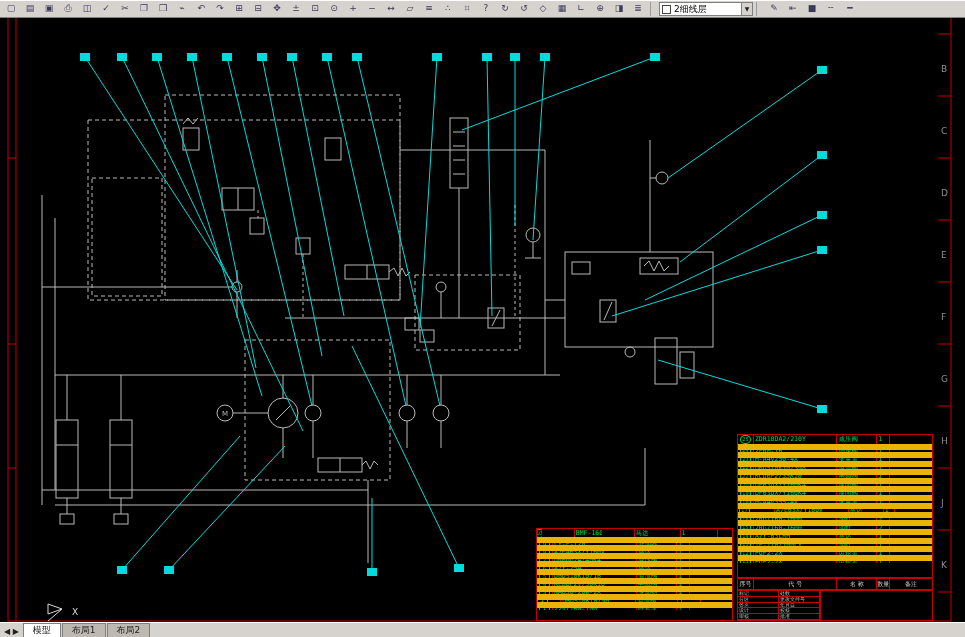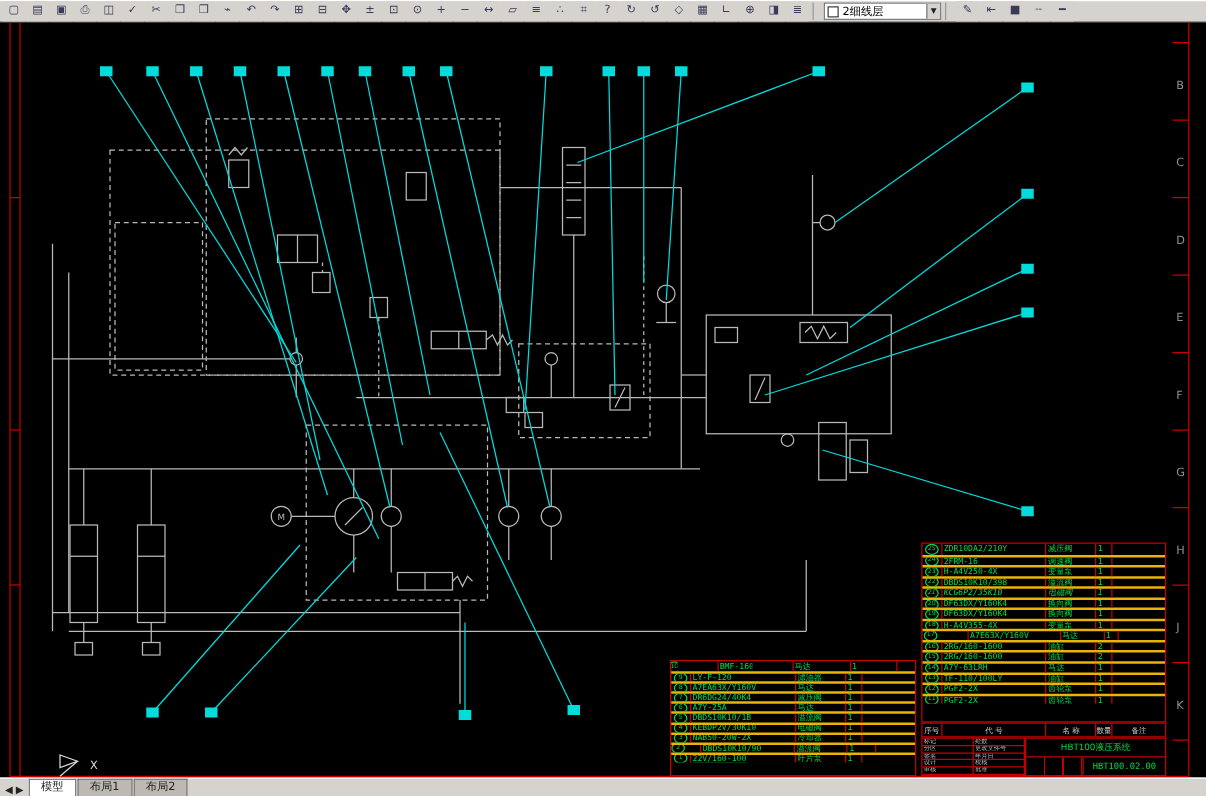--- a/index.html
+++ b/index.html
@@ -19,21 +19,21 @@
   .combo .arrow{margin-left:auto;width:10px;height:12px;background:#d6d3ce;border-left:1px solid #7f7f7f;
     font-size:6px;line-height:12px;text-align:center;color:#222;flex:0 0 auto;}
 
   
   .canvas{position:absolute;top:18px;left:0;width:965px;height:604px;background:#000;}
   .canvas svg{position:absolute;top:0;left:0;}
   .zone{position:absolute;left:941px;color:#8f8f8f;font-size:9px;line-height:9px;}
 
   
   .bomtable{position:absolute;border:1px solid #c40000;box-sizing:border-box;background:rgba(0,0,0,.2);}
-  .bomrow{display:flex;box-sizing:border-box;border-top:2px solid #eab308;}
+  .bomrow{display:flex;box-sizing:border-box;border-top:6px solid #eab308;}
   .bomrow:first-child{border-top:none;}
   .bc{box-sizing:border-box;border-left:1px solid #c40000;color:#00d94a;font-size:6.5px;line-height:1;
     display:flex;align-items:center;overflow:hidden;white-space:nowrap;padding-left:1px;}
   .bc:first-child{border-left:none;justify-content:center;padding-left:0;}
   .bc.code{font-family:"DejaVu Sans Mono",monospace;}
   .circ{display:inline-block;min-width:7px;height:7px;border:1px solid #00d94a;border-radius:50%;
     font-size:5px;line-height:7px;text-align:center;color:#00d94a;padding:0 1px;}
   .hdrstrip{position:absolute;border:1px solid #c40000;box-sizing:border-box;display:flex;}
   .hc{box-sizing:border-box;border-left:1px solid #c40000;color:#cfcfcf;font-size:6px;
     display:flex;align-items:center;justify-content:center;overflow:hidden;white-space:nowrap;}
@@ -550,27 +550,20 @@
           <span>处数</span>
           <span>分区</span>
           <span>更改文件号</span>
           <span>签名</span>
           <span>年月日</span>
           <span>设计</span>
           <span>校核</span>
           <span>审核</span>
           <span>批准</span>
         </div>
-      <div class="tb-right">
-        <div class="tb-title">HBT100液压系统</div>
-        <div class="tb-bottom">
-          <div class="tb-cells"></div>
-          <div class="tb-no">HBT100.02.00</div>
-        </div>
-      </div>
     </div>
   </div>
 
   <div class="tabbar">
     <span class="tabnav">◀ ▶</span>
     <span id="tabs" style="display:flex;align-items:flex-end;">
         <span class="tab active">模型</span>
         <span class="tab">布局1</span>
         <span class="tab">布局2</span>
       </span>

